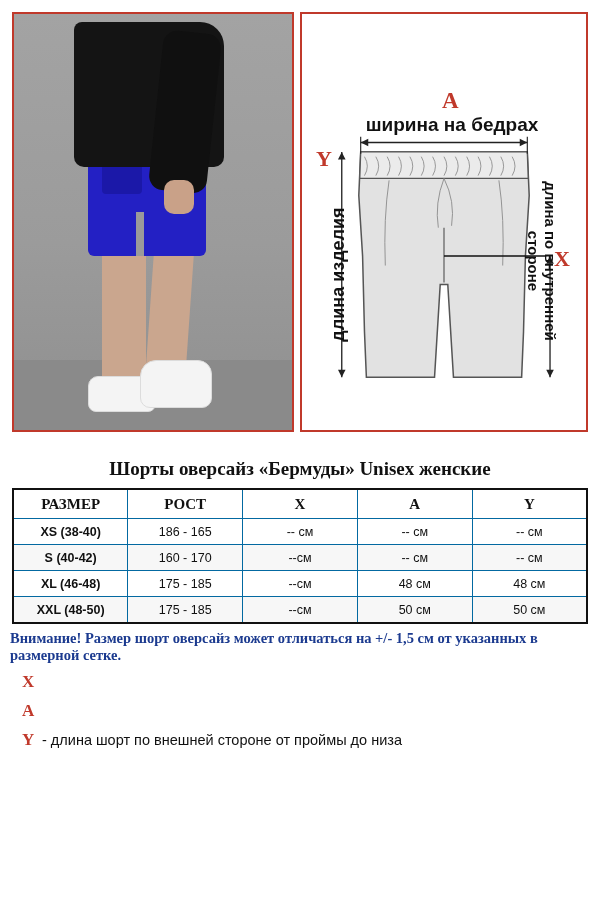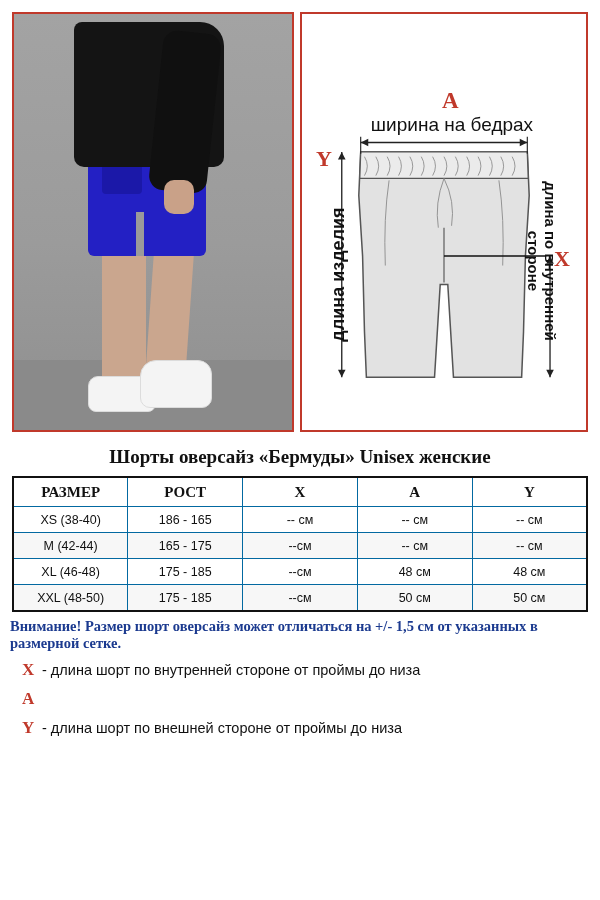--- a/index.html
+++ b/index.html
@@ -127,21 +127,21 @@
   .draw-wrap { position: absolute; inset: 0; }
   .label-A {
     position: absolute;
     left: 140px; top: 74px;
     font-size: 23px; font-weight: bold; color: #c0392b;
     font-family: "Liberation Serif", serif;
   }
   .cap-hips {
     position: absolute;
     left: 20px; top: 100px;
-    font-size: 19px; font-weight: normal; color: #111;
+    font-size: 19px; font-weight: bold; color: #111;
     width: 260px; text-align: center;
   }
   .label-Y {
     position: absolute;
     left: 14px; top: 132px;
     font-size: 22px; font-weight: bold; color: #c0392b;
     font-family: "Liberation Serif", serif;
   }
   .cap-len {
     position: absolute;
@@ -165,21 +165,21 @@
     font-size: 15px; font-weight: bold; color: #111;
     transform: rotate(90deg);
   }
 
   
   .title {
     text-align: center;
     font-size: 19px;
     font-weight: bold;
     color: #111;
-    margin-top: 14px;
+    margin-top: 26px;
     margin-bottom: 8px;
     font-family: "Liberation Serif", serif;
   }
 
   
   .table-wrap {
     padding: 0 12px;
     box-sizing: border-box;
   }
   table.size {
@@ -203,21 +203,21 @@
     font-weight: bold;
     font-family: "Liberation Serif", serif;
   }
   th.h-red {
     color: #c0392b;
   }
   th.h-dark {
     color: #2a2a6a;
   }
   td.c-size {
-    font-weight: normal;
+    font-weight: bold;
     font-size: 12.5px;
     margin-left: 28px;
   }
   tbody tr:nth-child(odd) { background: #ffffff; }
   tbody tr:nth-child(even) { background: #f7f7f7; }
 
   
   .warning {
     padding: 6px 10px 0 10px;
     font-size: 14.5px;
@@ -345,22 +345,22 @@
       </thead>
       <tbody>
         <tr>
           <td class="c-size">XS (38-40)</td>
           <td>186 - 165</td>
           <td>-- см</td>
           <td>-- см</td>
           <td>-- см</td>
         </tr>
         <tr>
-          <td class="c-size">M (42-44)</td>
-          <td>165 - 175</td>
+          <td class="c-size">S (40-42)</td>
+          <td>160 - 170</td>
           <td>--см</td>
           <td>-- см</td>
           <td>-- см</td>
         </tr>
         <tr>
           <td class="c-size">XL (46-48)</td>
           <td>175 - 185</td>
           <td>--см</td>
           <td>48 см</td>
           <td>48 см</td>
@@ -374,21 +374,20 @@
         </tr>
       </tbody>
     </table>
   </div>
 
   <div class="warning">Внимание! Размер шорт оверсайз может отличаться на +/- 1,5 см от указанных в размерной сетке.</div>
 
   <div class="legend">
     <div class="legend-row">
       <span class="legend-key">X</span>
-      <span>- длина шорт по внутренней стороне от проймы до низа</span>
     </div>
     <div class="legend-row">
       <span class="legend-key">A</span>
     </div>
     <div class="legend-row">
       <span class="legend-key">Y</span>
       <span>- длина шорт по внешней стороне от проймы до низа</span>
     </div>
   </div>
 

